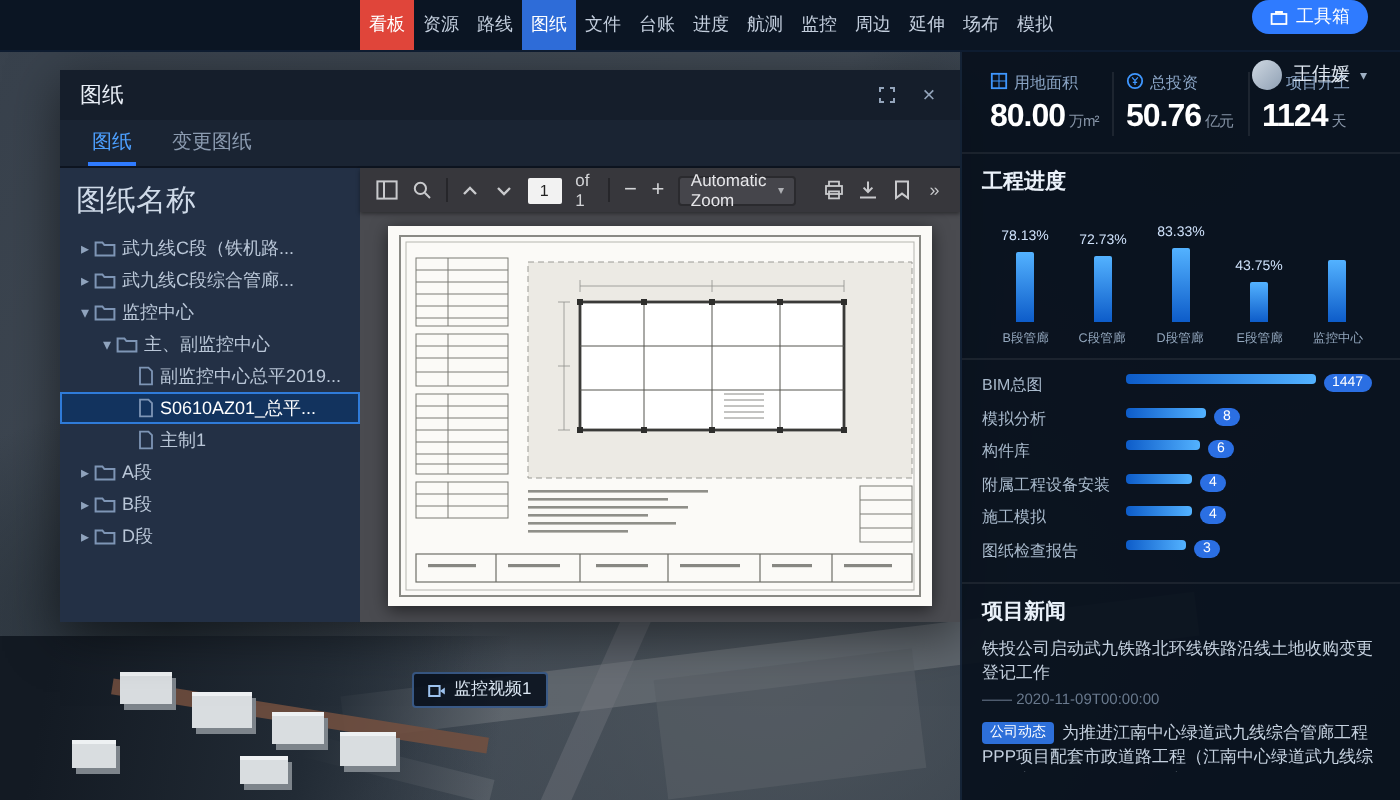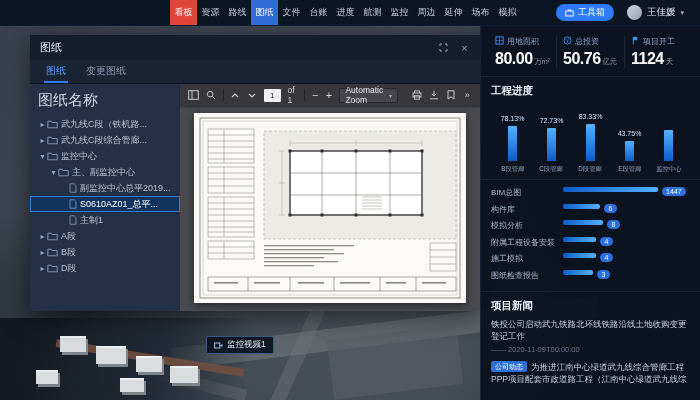--- a/index.html
+++ b/index.html
@@ -14,26 +14,26 @@
   .road{position:absolute;background:#757a80;opacity:.55;}
   .road-1{left:170px;top:322px;width:430px;height:22px;transform:rotate(-7deg);}
   .road-2{left:300px;top:240px;width:14px;height:190px;transform:rotate(24deg);opacity:.38;}
   .road-3{left:-30px;top:356px;width:280px;height:12px;transform:rotate(14deg);opacity:.35;}
   .lot{position:absolute;left:330px;top:332px;width:130px;height:60px;background:#595f66;transform:rotate(-7deg);opacity:.6;}
   .model-zone{position:absolute;left:0;top:318px;width:255px;height:82px;background:linear-gradient(100deg,#131a23 10%,#222b35 60%,rgba(34,43,53,0) 96%);z-index:5;}
   .bld{position:absolute;background:#d9dde0;box-shadow:2px 3px 0 #7d848b;border-top:2px solid #eef1f3;}
   .trench{position:absolute;left:55px;top:36px;width:190px;height:8px;background:#74503f;transform:rotate(9deg);opacity:.85;}
   .map-tooltip{position:absolute;left:206px;top:336px;z-index:15;background:rgba(8,16,28,.88);border:1px solid rgba(110,170,255,.45);color:#dde8f4;font-size:8.5px;padding:2px 7px;border-radius:2px;display:flex;align-items:center;gap:4px;}
   
-  .topbar{position:absolute;left:0;top:0;width:700px;height:26px;background:#0b1523;display:flex;align-items:center;z-index:30;border-bottom:1px solid #0e1c30;}
+  .topbar{position:absolute;left:0;top:0;width:700px;height:26px;background:#0b1523;display:flex;align-items:flex-start;z-index:30;border-bottom:1px solid #0e1c30;padding-left:10px;}
   .nav-menu{display:flex;margin-left:170px;height:100%;}
   .nav-item{font-size:9px;color:#c3cedd;padding:0 4.5px;line-height:25px;cursor:pointer;white-space:nowrap;}
   .nav-red{background:#e0453a;color:#fff;}
   .nav-blue{background:#2e6cd8;color:#fff;}
-  .topbar-right{margin-left:auto;display:flex;align-items:center;gap:13px;padding-right:16px;}
+  .topbar-right{margin-left:auto;display:flex;align-items:center;gap:13px;padding-right:16px;flex-direction:column;}
   .toolbox-btn{display:flex;align-items:center;gap:4px;background:#2f7bff;color:#fff;font-size:9px;padding:2px 9px;border-radius:9px;cursor:pointer;}
   .user{display:flex;align-items:center;gap:5px;color:#dfe7f1;font-size:9.5px;cursor:pointer;}
   .avatar{width:15px;height:15px;border-radius:50%;background:linear-gradient(135deg,#cfd8e2,#8fa0b4);}
   .caret{font-size:7px;color:#9fb0c3;}
   
   .modal{position:absolute;left:30px;top:35px;width:450px;height:276px;background:#1d2736;box-shadow:0 6px 24px rgba(0,0,0,.5);z-index:20;display:flex;flex-direction:column;}
   .modal-header{height:25px;background:#151e2b;display:flex;align-items:center;padding:0 10px;}
   .modal-title{font-size:11px;color:#e8eef6;}
   .modal-header-icons{margin-left:auto;display:flex;gap:10px;align-items:center;}
   .icon-btn{width:11px;height:11px;display:flex;align-items:center;justify-content:center;font-size:11px;color:#93a4ba;cursor:pointer;}
@@ -443,28 +443,28 @@
       </div>
   </div>
   <div class="section">
     <div>
         <div class="design-row">
           <span class="design-label">BIM总图</span>
           <div class="design-bar" style="width: 95px;"></div>
           <span class="design-badge">1447</span>
         </div>
         <div class="design-row">
+          <span class="design-label">模拟分析</span>
+          <div class="design-bar" style="width: 40px;"></div>
+          <span class="design-badge">8</span>
+        </div>
+        <div class="design-row">
           <span class="design-label">构件库</span>
           <div class="design-bar" style="width: 37px;"></div>
           <span class="design-badge">6</span>
-        </div>
-        <div class="design-row">
-          <span class="design-label">模拟分析</span>
-          <div class="design-bar" style="width: 40px;"></div>
-          <span class="design-badge">8</span>
         </div>
         <div class="design-row">
           <span class="design-label">附属工程设备安装</span>
           <div class="design-bar" style="width: 33px;"></div>
           <span class="design-badge">4</span>
         </div>
         <div class="design-row">
           <span class="design-label">施工模拟</span>
           <div class="design-bar" style="width: 33px;"></div>
           <span class="design-badge">4</span>

